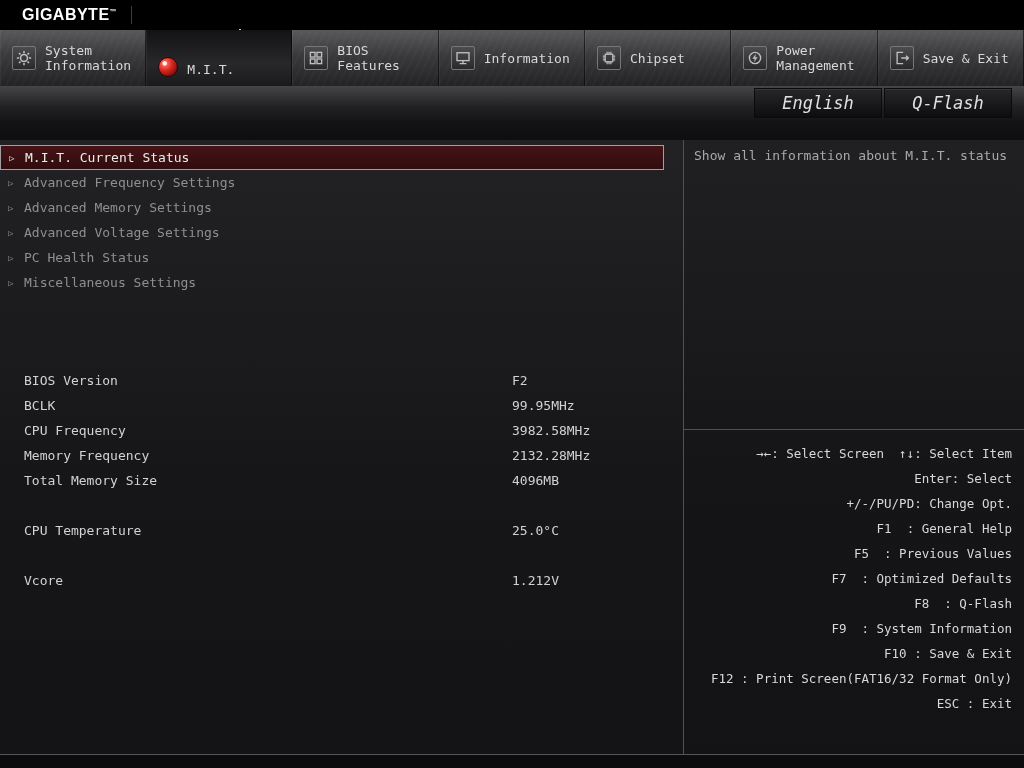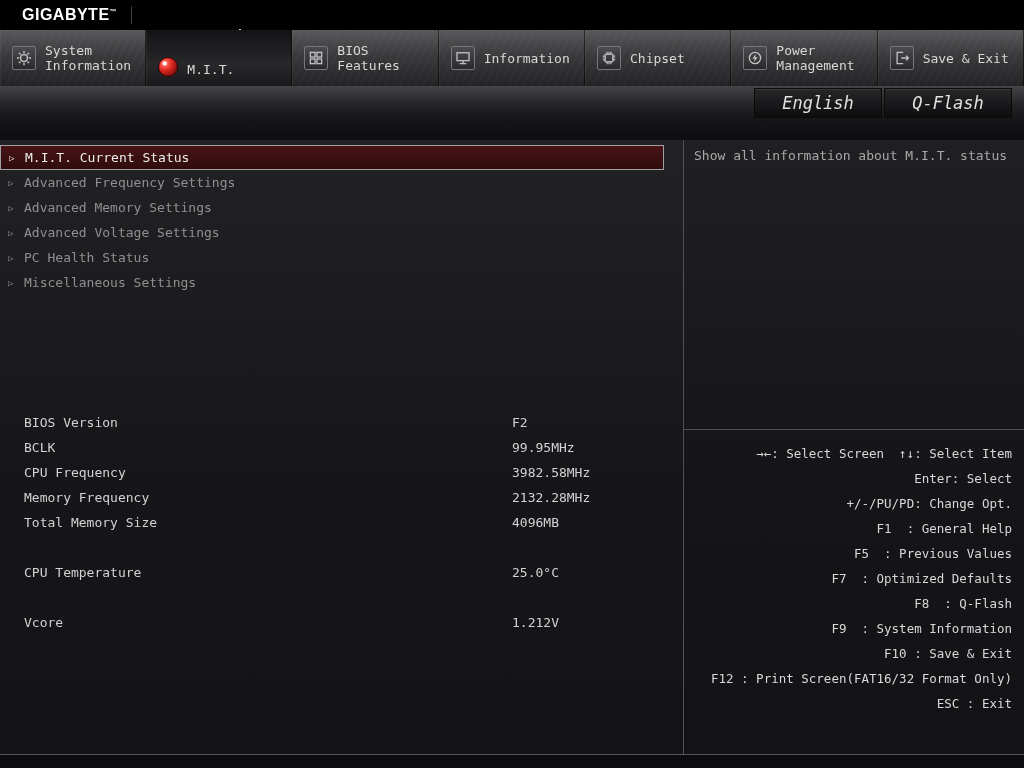--- a/index.html
+++ b/index.html
@@ -47,21 +47,21 @@
   .menu-item { height:25px; display:flex; align-items:center; font-size:13px; color:#8f8f91;
     padding-left:8px; cursor:pointer; }
   .tri { width:16px; flex:none; font-size:9px; color:#8f8f91; }
   .menu-item.selected { margin-right:19px; border:1px solid #a0a0a2; color:#ececec;
     background:linear-gradient(180deg,#461316,#300c0e); }
   .menu-item.selected .tri { color:#e6e6e6; padding-left:0; }
 
   .info { margin-top:73px; font-size:13px; color:#d2d2d4; }
   .info-row { height:25px; line-height:25px; padding-left:24px; }
   .info-row.gap { margin-top:25px; }
-  .info-label { display:inline-block; width:488px;margin-top:42px; }
+  .info-label { display:inline-block; width:488px; }
 
   .right-panel { flex:1; display:flex; flex-direction:column; border-left:1px solid #515155;
     background:linear-gradient(180deg,#202022 0%,#151517 55%,#131315 100%); }
   .desc-box { height:290px; border-bottom:1px solid #515155; padding:7px 10px;
     color:#a8a8aa; font-size:13px; line-height:18px; }
   .keys-box { padding:11px 12px 0 6px;text-align:right; }
   .key-line { height:25px; line-height:25px; font-size:12.5px; color:#d8d8da;
     white-space:pre; overflow:hidden; }
 
   .bottom-strip { height:13px; background:#0c0c0e; }

